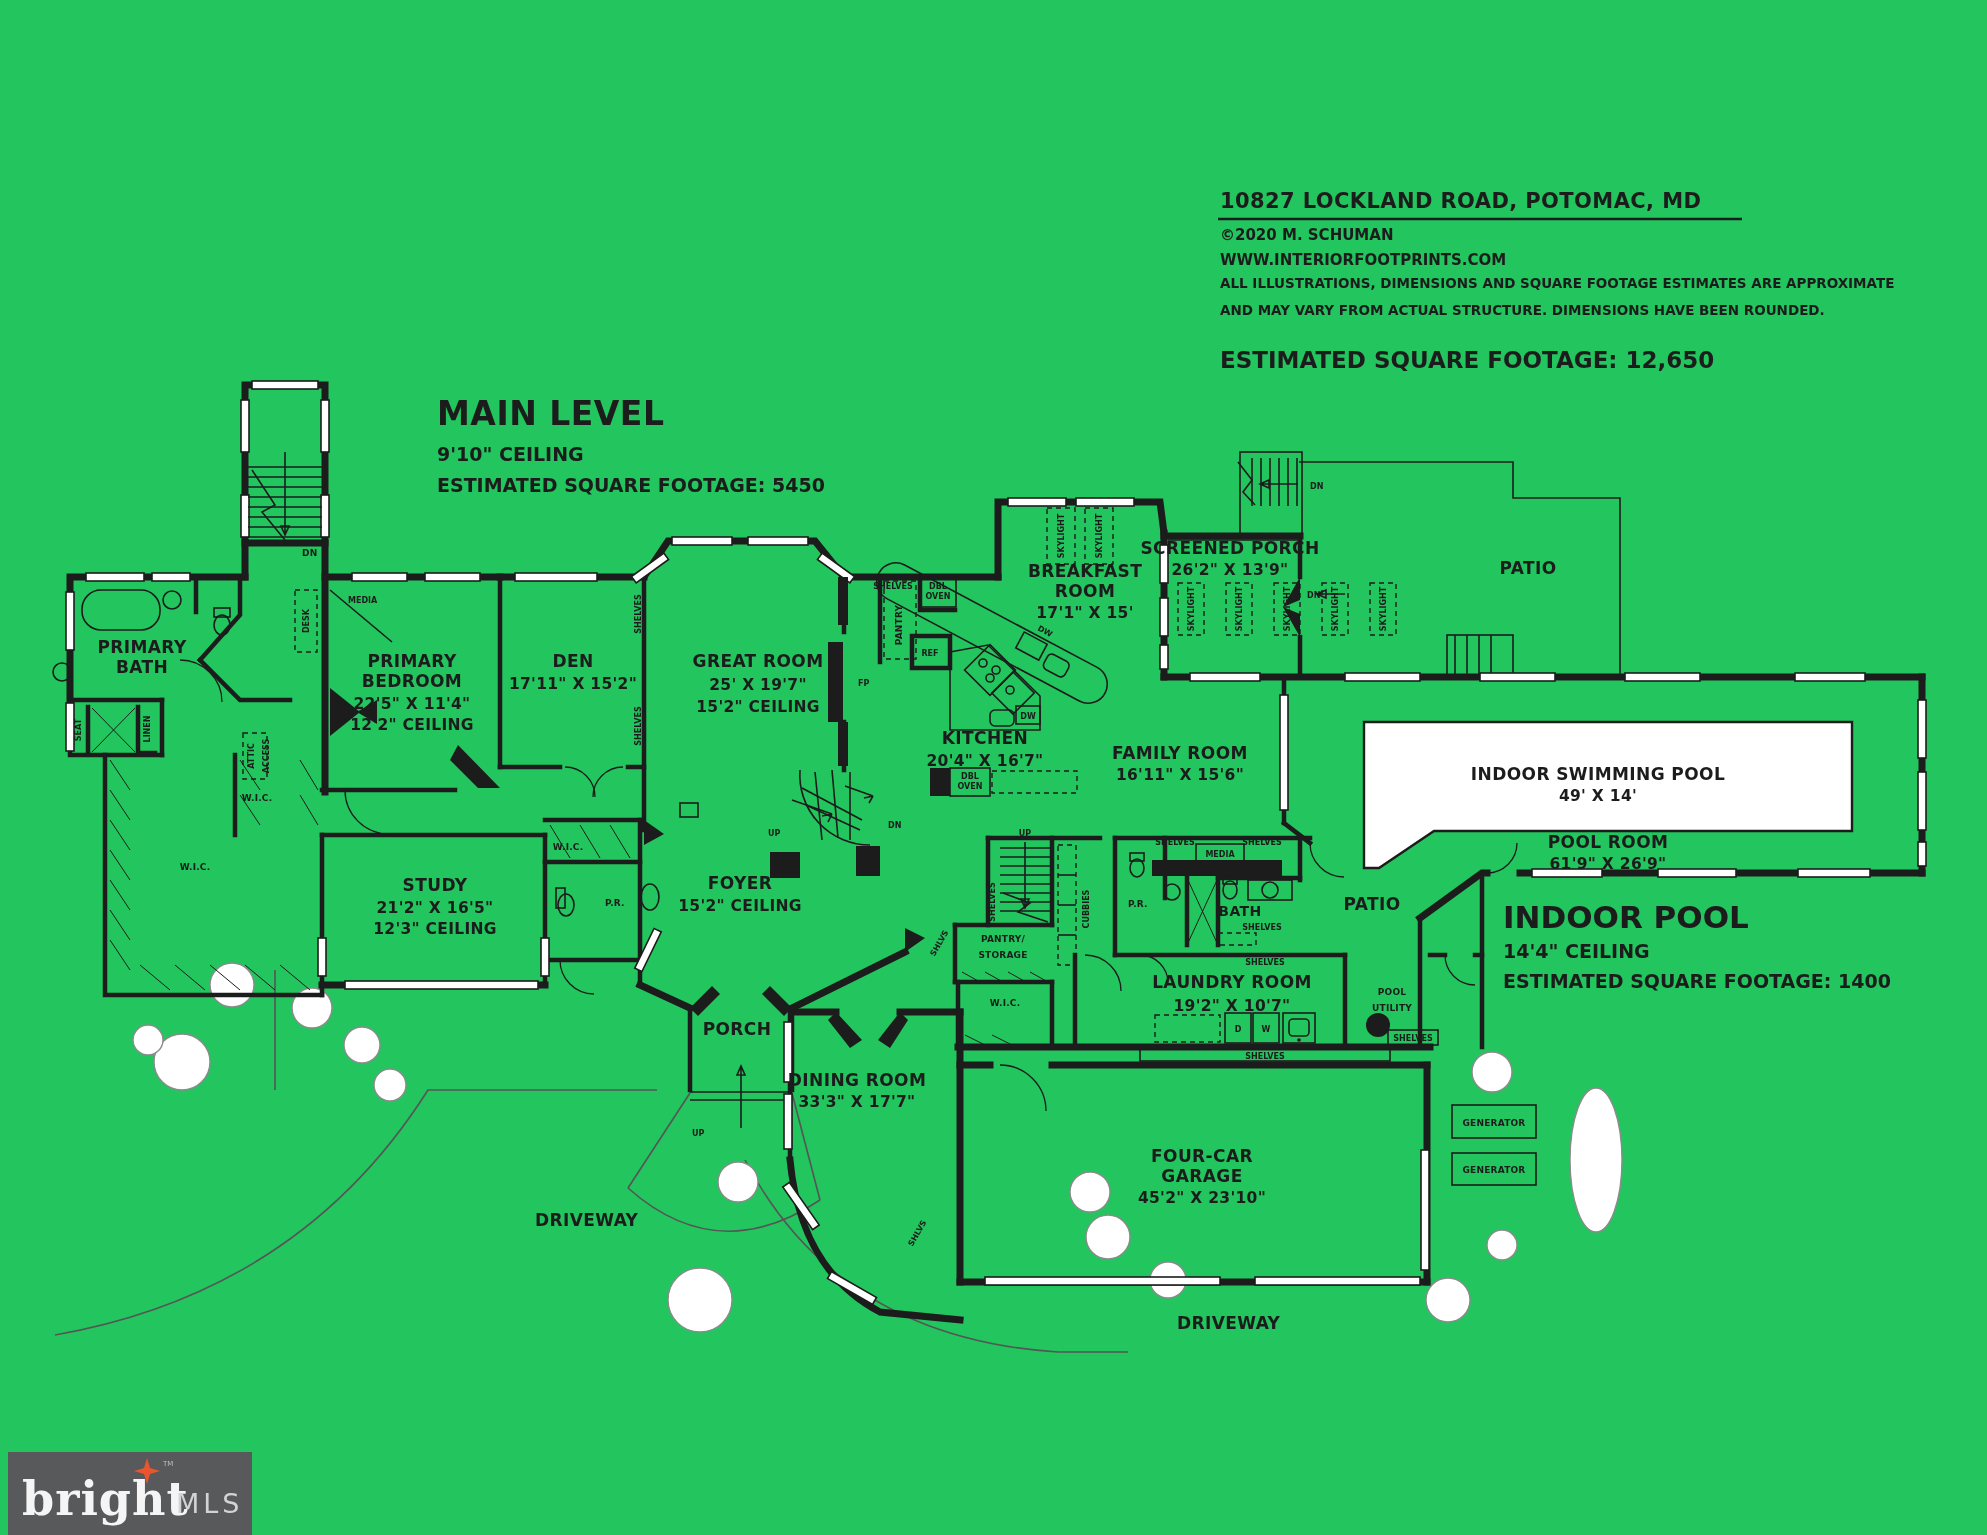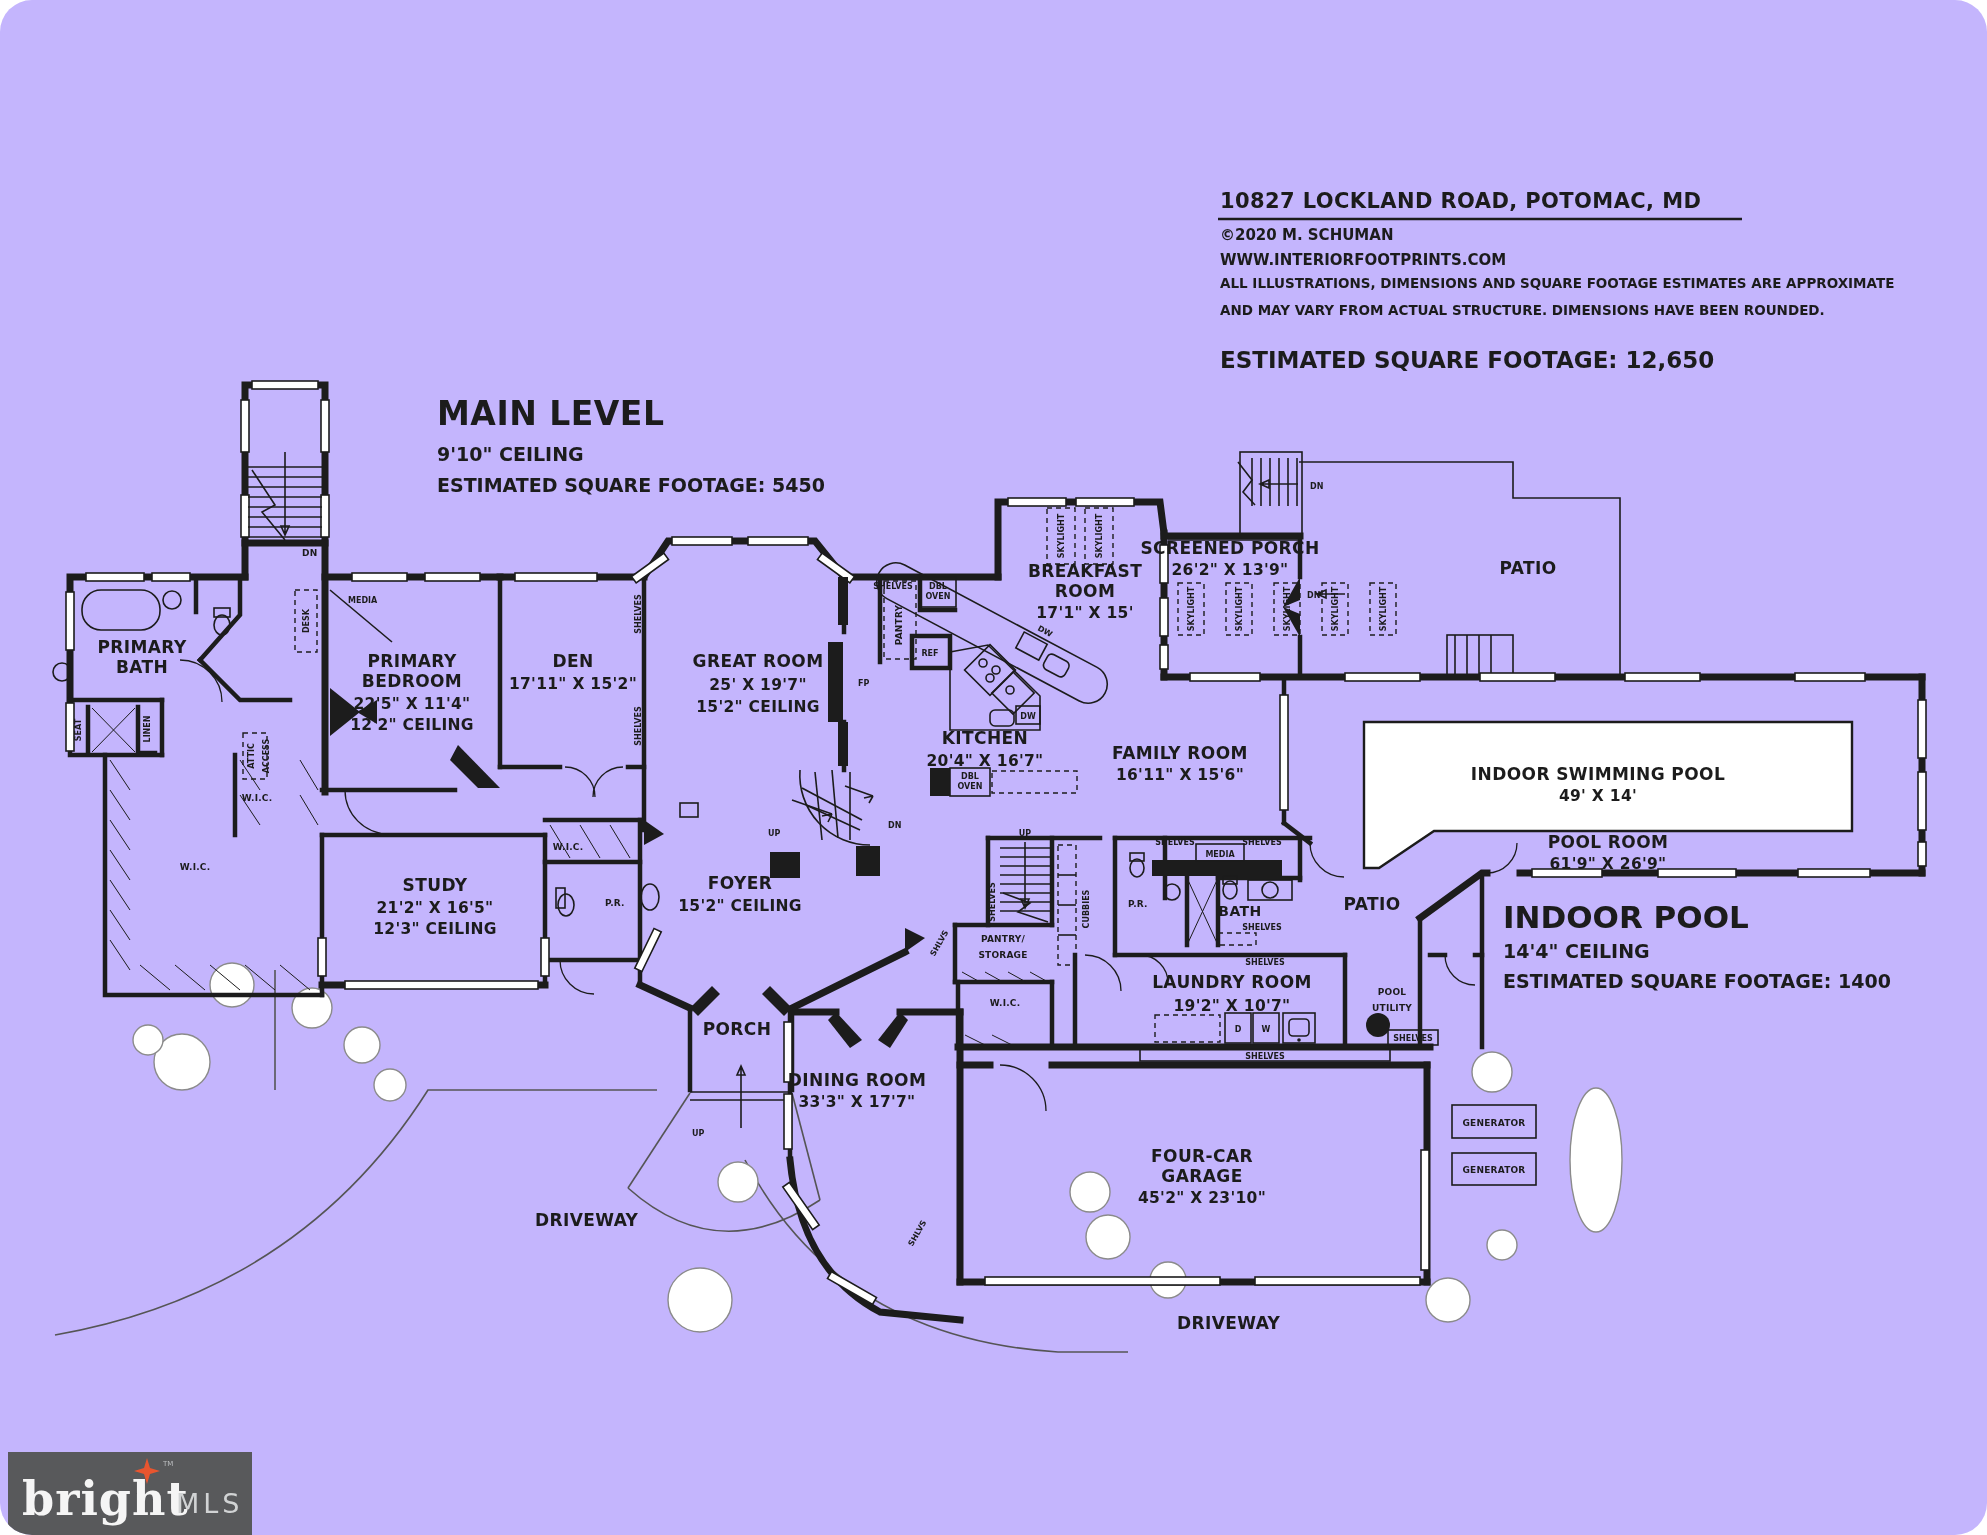--- a/index.html
+++ b/index.html
@@ -1,17 +1,17 @@
 <!DOCTYPE html>
 <html><head>
 <meta charset="utf-8">
 <style>
   html,body{margin:0;padding:0;background:#ffffff;}
-  #stage{position:relative;width:1987px;height:1535px;background:#c4b5fd;overflow:hidden;
-         font-family:"DejaVu Sans",sans-serif;color:#1c1c1c;border-radius:32px;}
+  #stage{position:relative;width:1987px;height:1535px;background:#22c55e;overflow:hidden;
+         font-family:"DejaVu Sans",sans-serif;color:#1c1c1c;}
   svg text{fill:#1c1c1c;font-family:"DejaVu Sans",sans-serif;}
   .t-room{font-size:17px;font-weight:bold;letter-spacing:.4px;}
   .t-dim{font-size:15.5px;font-weight:bold;letter-spacing:.3px;}
   .t-small{font-size:9px;font-weight:bold;letter-spacing:.2px;}
   .t-tiny{font-size:8px;font-weight:bold;}
   .t-title{font-size:33px;font-weight:bold;letter-spacing:.5px;}
   .t-sub{font-size:19px;font-weight:bold;}
   .t-addr{font-size:21px;font-weight:bold;letter-spacing:.4px;}
   .t-hdr{font-size:15px;font-weight:bold;}
   .t-disc{font-size:13.5px;font-weight:bold;}

